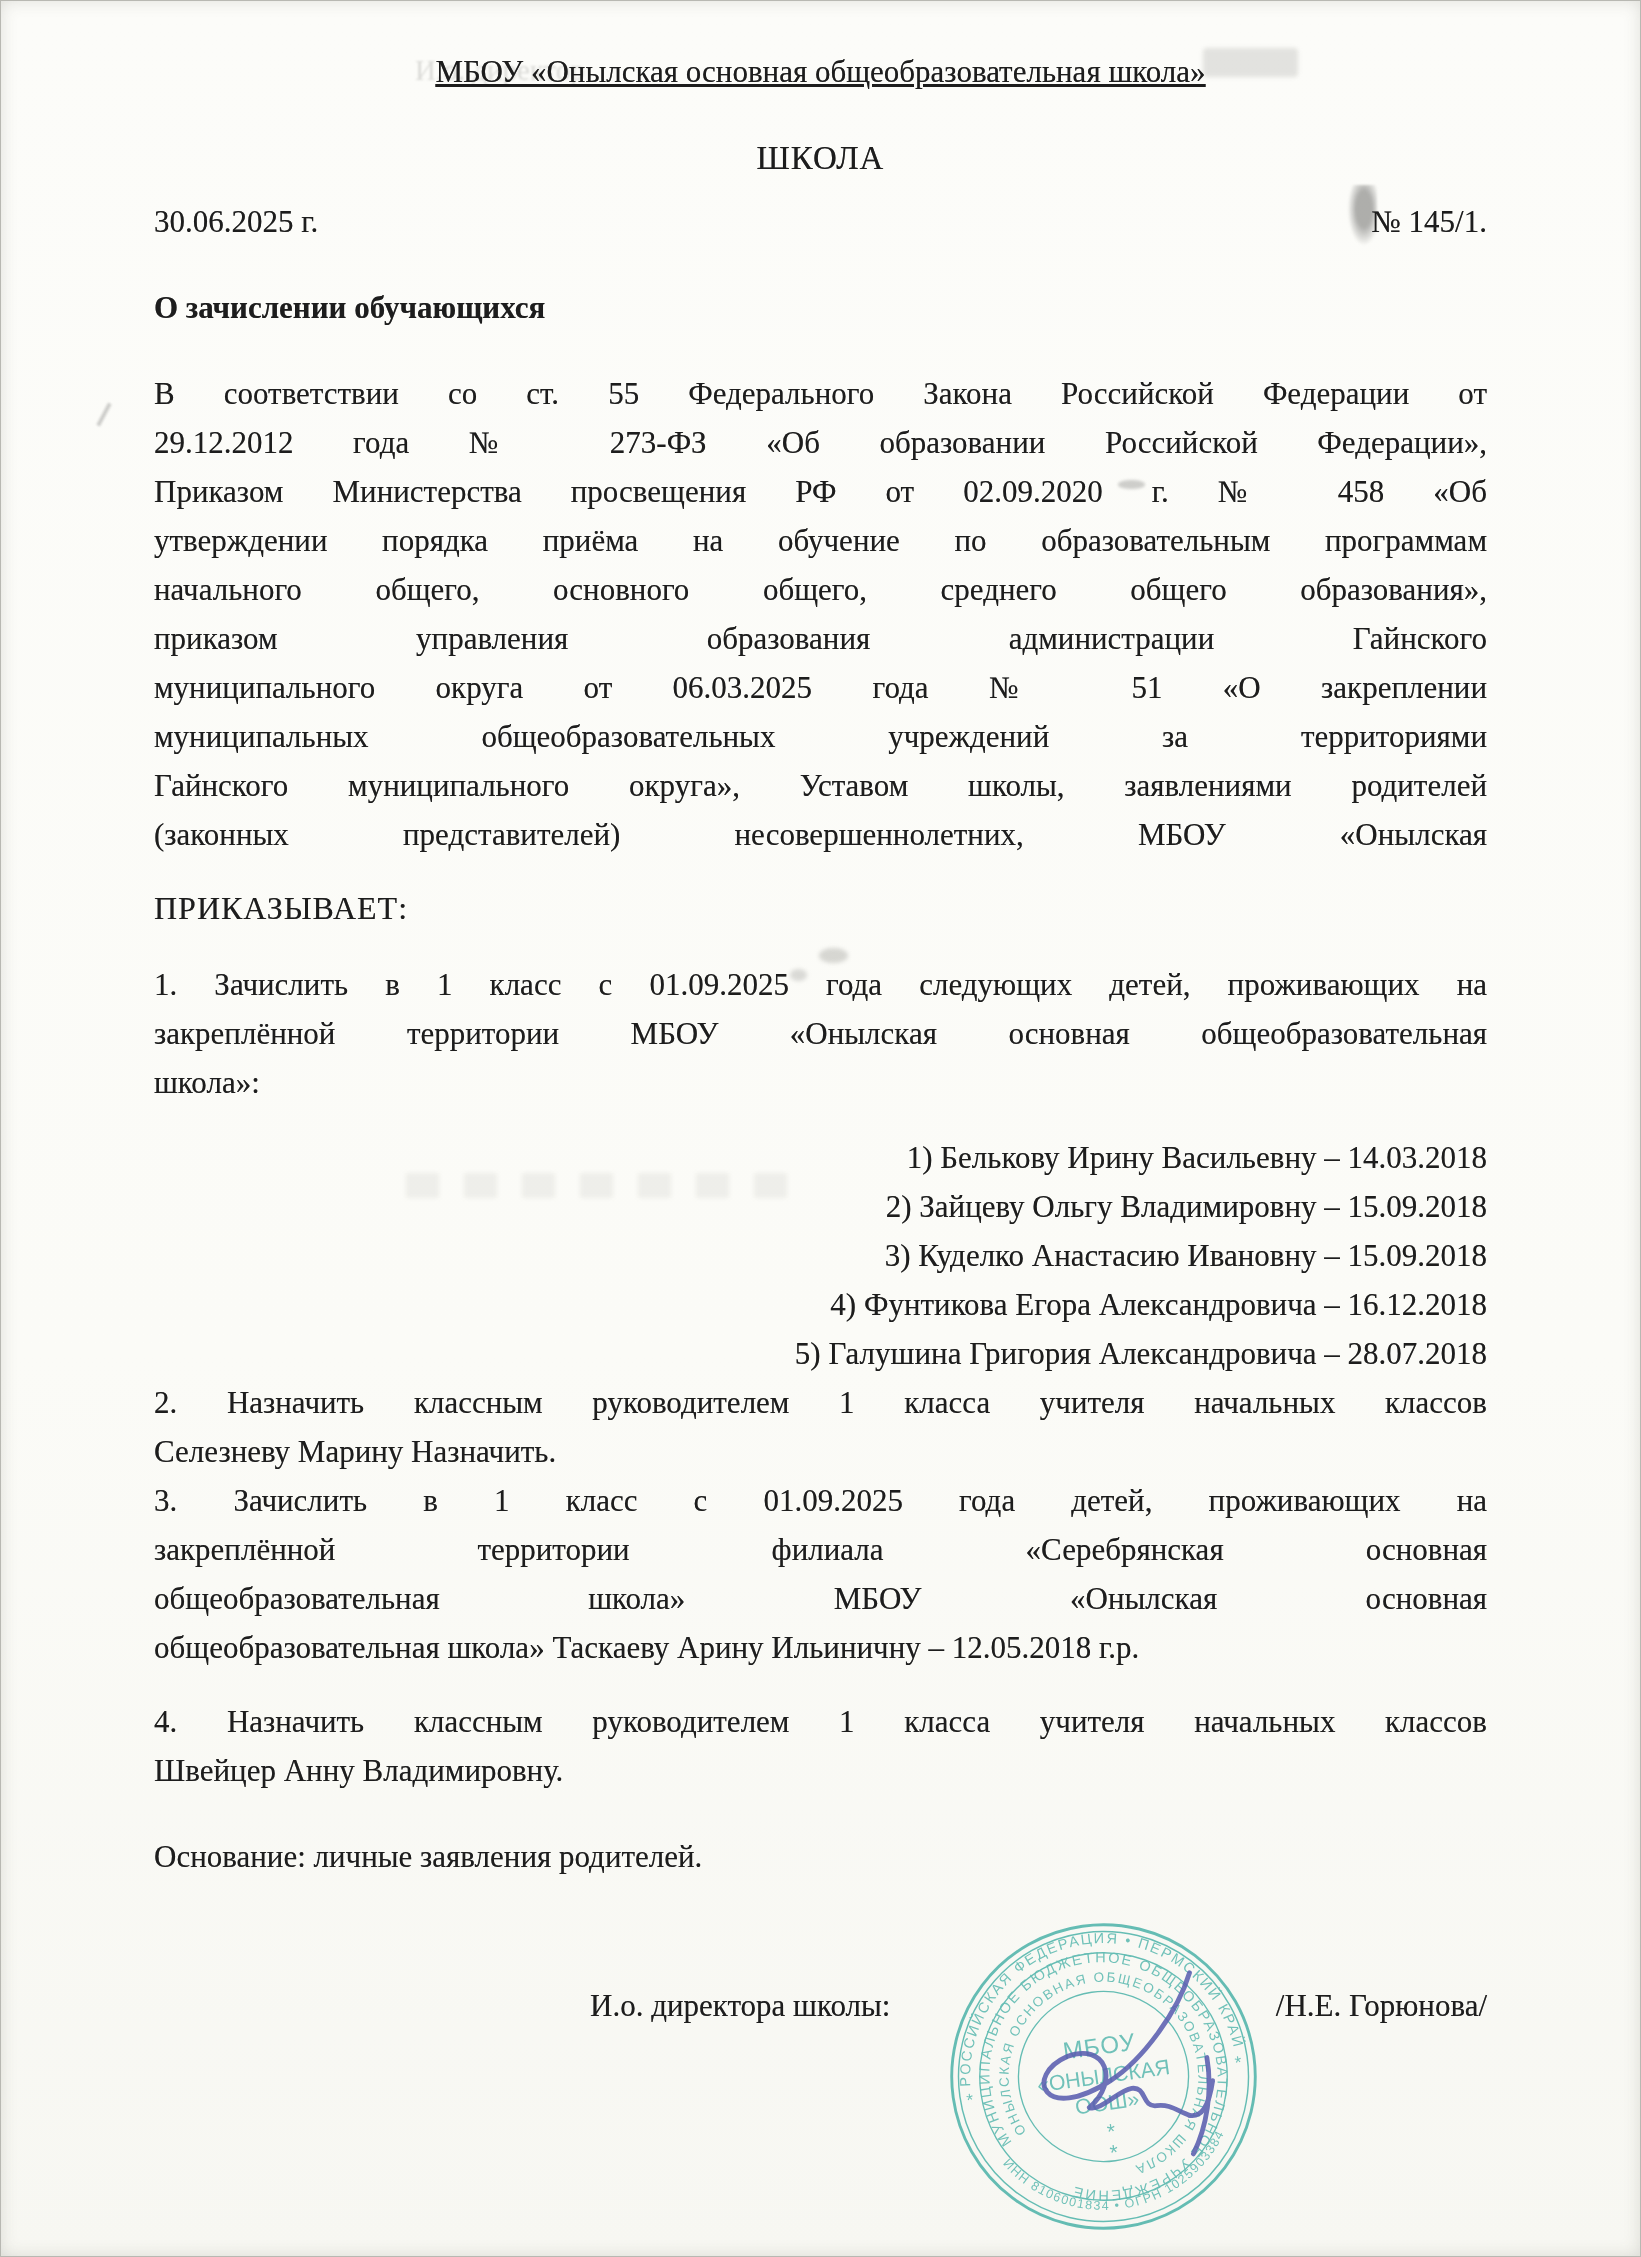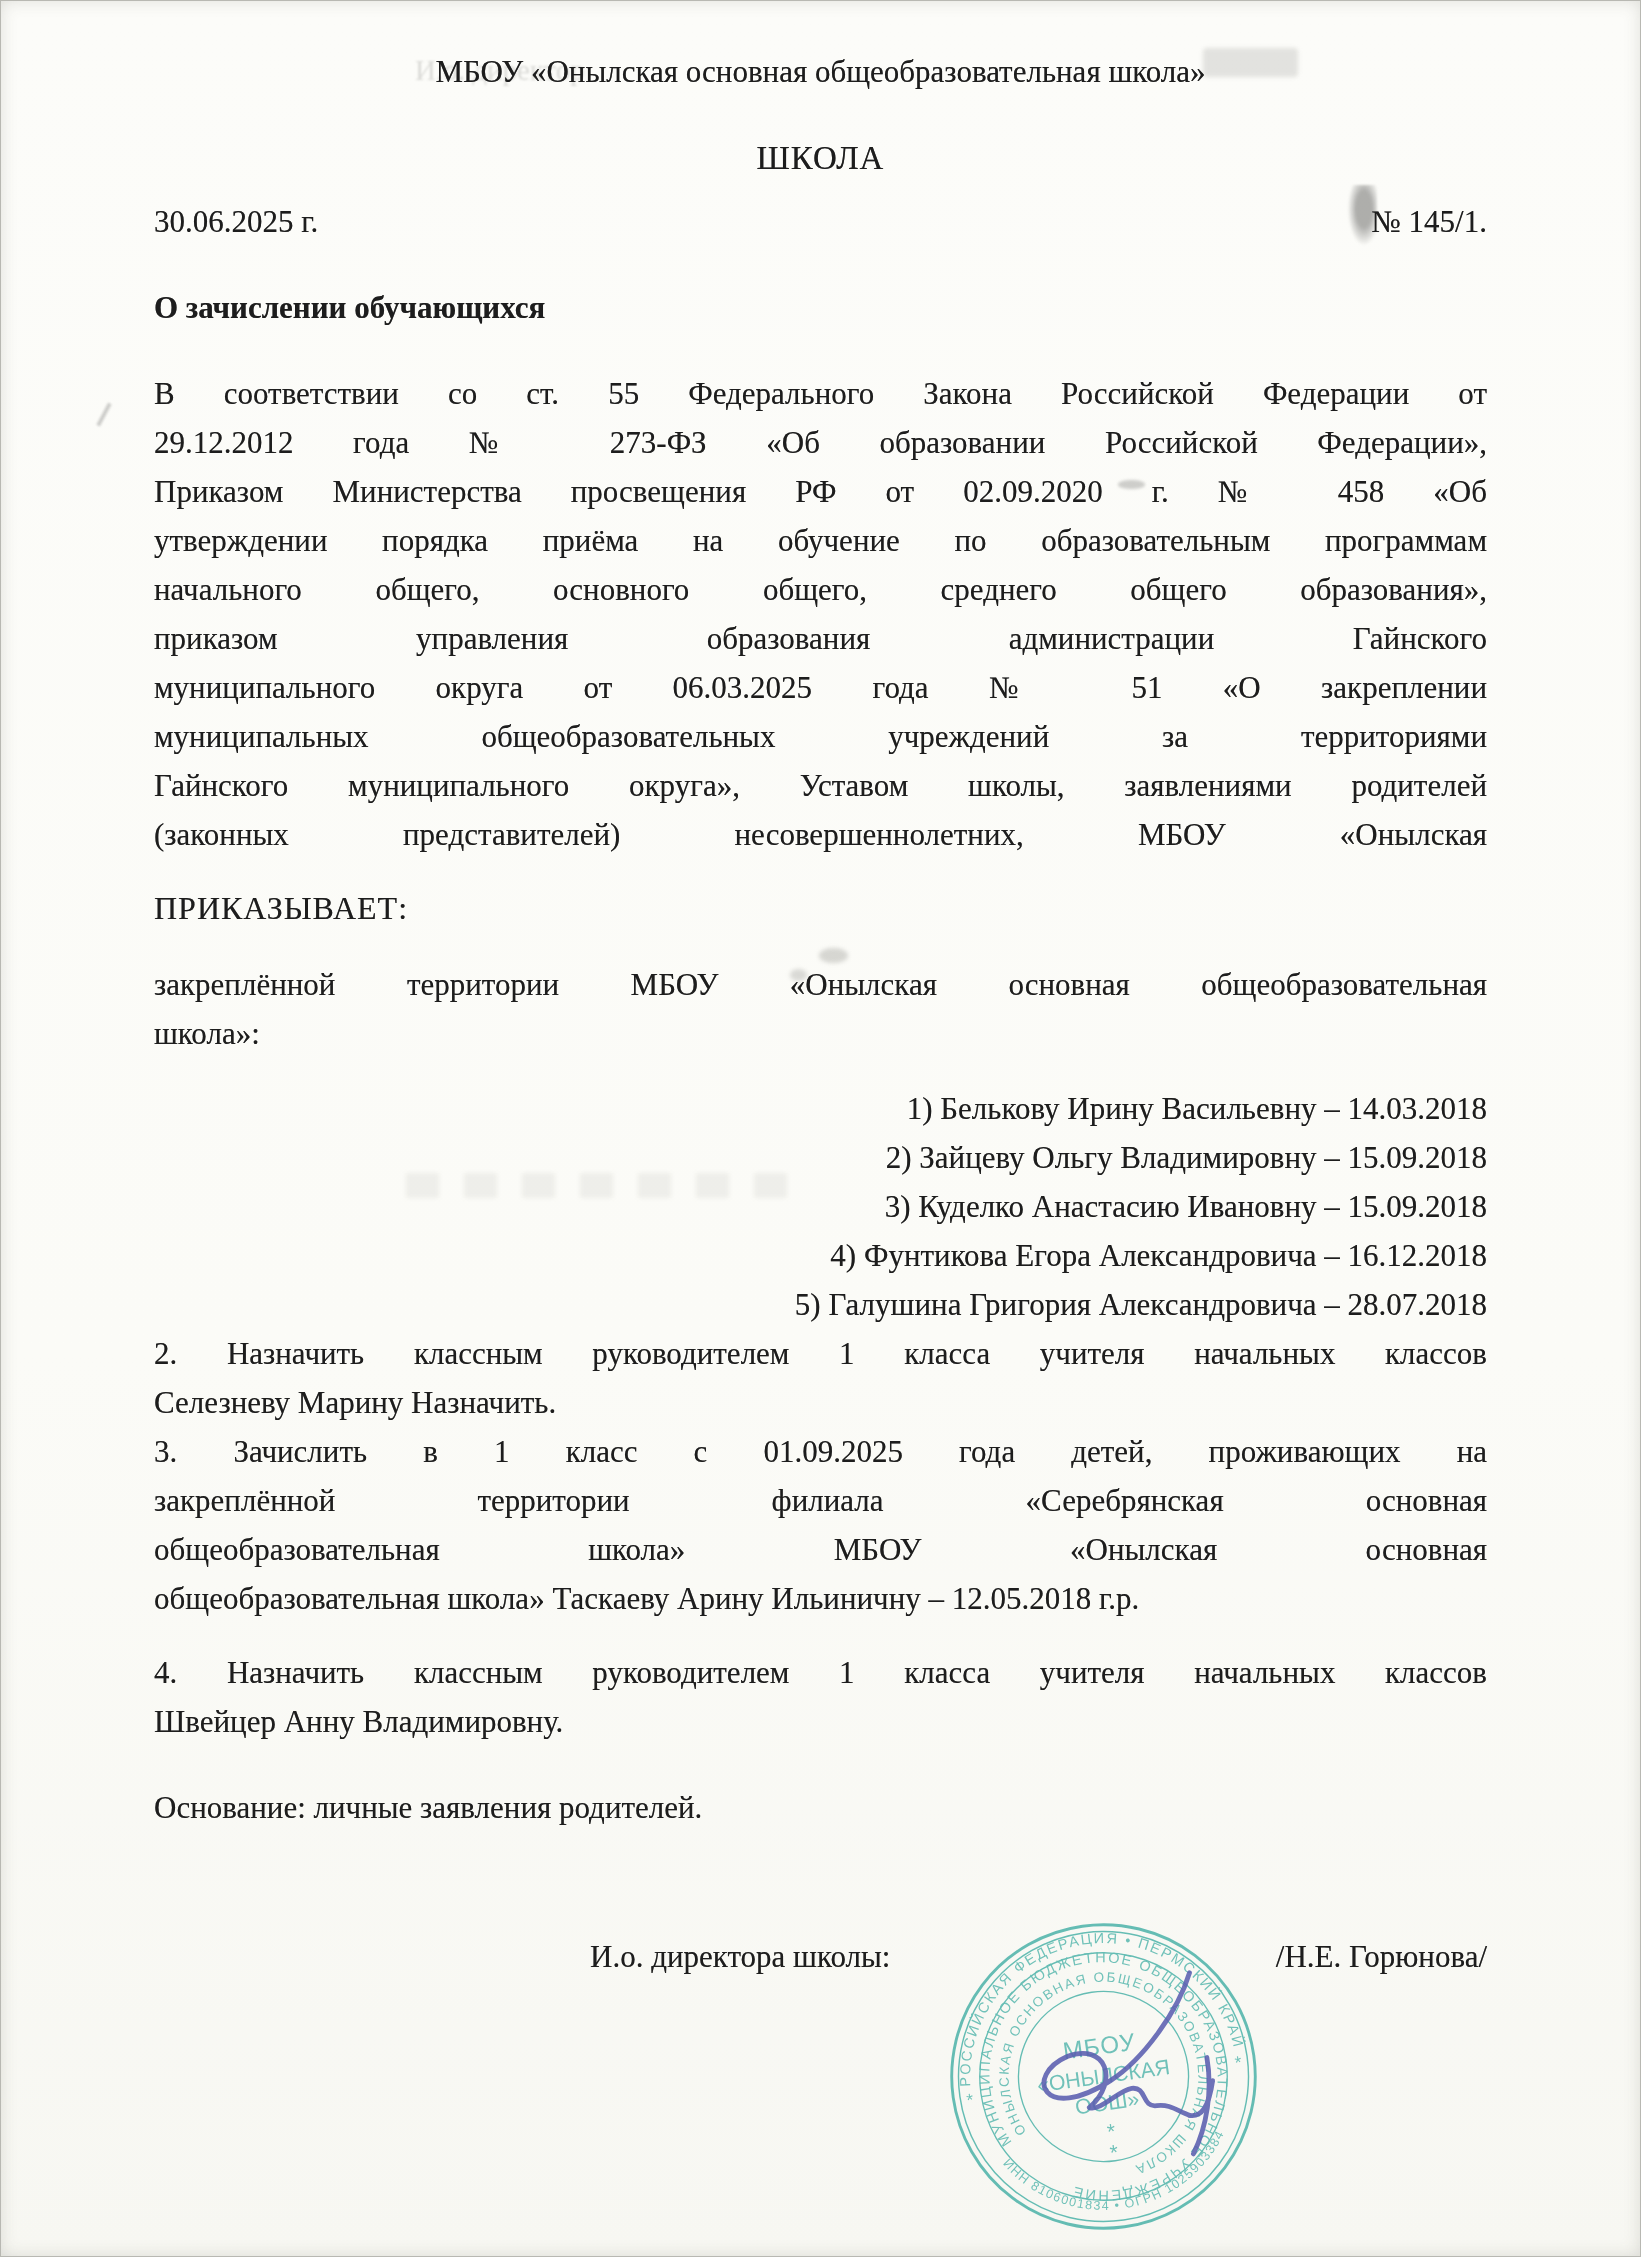--- a/index.html
+++ b/index.html
@@ -14,20 +14,21 @@
     overflow:hidden;
   }
   .page::after {
     content:""; position:absolute; inset:0; pointer-events:none;
     box-shadow: inset 0 0 0 1px #b8b8b2, inset 0 0 17.4px rgba(70,70,60,.18);
   }
   .content { position:relative; padding:50px 154px 0 154px; z-index:3; }
   .org-name {
     text-align:center; font-size:31px; line-height:44px;
     text-shadow:0 0 0.5px rgba(25,25,25,.65);
+    text-decoration:underline;
   }
   .doc-heading {
     text-align:center; font-size:33px; line-height:44px; margin-top:42px;
     letter-spacing:1px; text-shadow:0 0 0.5px rgba(25,25,25,.65);
   }
   .date-row {
     display:flex; justify-content:space-between;
     margin-top:20px; font-size:31px; line-height:44px;
     text-shadow:0 0 0.5px rgba(25,25,25,.6);
   }
@@ -115,20 +116,21 @@
       <div class="jline">приказом управления образования администрации Гайнского</div>
       <div class="jline">муниципального округа от 06.03.2025 года № 51 «О закреплении</div>
       <div class="jline">муниципальных общеобразовательных учреждений за территориями</div>
       <div class="jline">Гайнского муниципального округа», Уставом школы, заявлениями родителей</div>
       <div class="jline">(законных представителей) несовершеннолетних, МБОУ «Онылская</div>
     </div>
 
     <div class="orders-word txt-soft">ПРИКАЗЫВАЕТ:</div>
 
     <div class="para para0 mt-item txt-soft">
+      <div class="jline">1. Зачислить в 1 класс с 01.09.2025 года следующих детей, проживающих на</div>
       <div class="jline">закреплённой территории МБОУ «Онылская основная общеобразовательная</div>
       <div class="lline">школа»:</div>
     </div>
 
     <div class="students txt-soft">
       <div>1) Белькову Ирину Васильевну – 14.03.2018</div>
       <div>2) Зайцеву Ольгу Владимировну – 15.09.2018</div>
       <div>3) Куделко Анастасию Ивановну – 15.09.2018</div>
       <div>4) Фунтикова Егора Александровича – 16.12.2018</div>
       <div>5) Галушина Григория Александровича – 28.07.2018</div>

